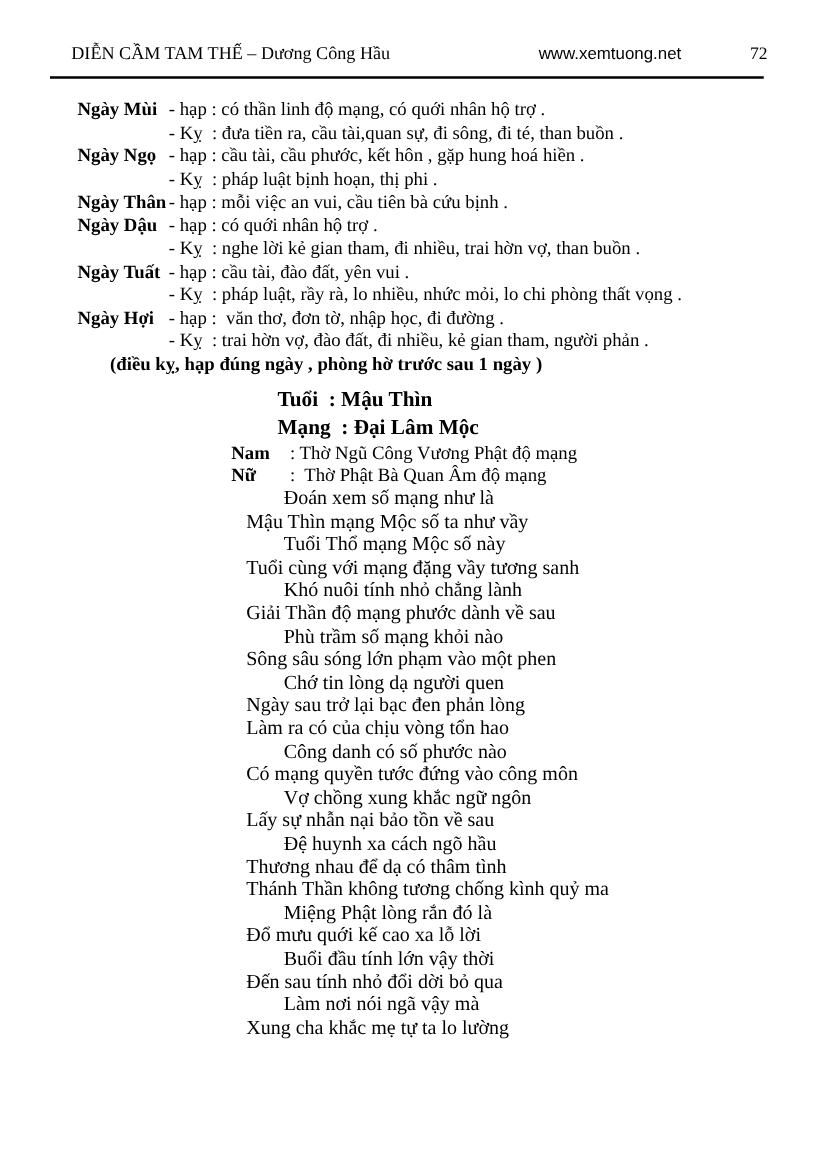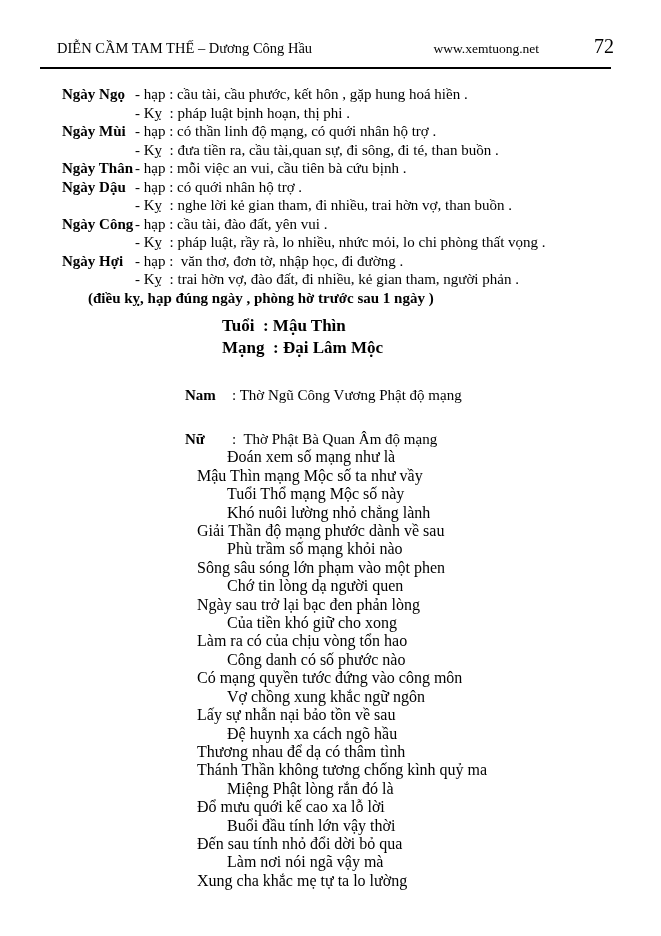--- a/index.html
+++ b/index.html
@@ -6,39 +6,39 @@
   body{
     width:661px;height:936px;overflow:hidden;
     background:#ffffff;color:#000000;
     font-family:"Liberation Serif",serif;
   }
   .page{position:relative;width:661px;height:936px;}
 
   
   .header{display:flex;align-items:baseline;padding:35px 47px 0 57px;font-size:14.5px;}
   .h-title{flex:1;white-space:pre;}
-  .h-site{font-family:Liberation Serif, serif;font-size:13.5px;margin-right:55px;}
-  .h-page{font-size:20px;}
+  .h-site{font-family:Liberation Sans, sans-serif;font-size:13.5px;margin-right:55px;}
+  .h-page{font-size:14px;}
   .rule{border:0;border-top:2px solid #000;margin:9px 50px 0 40px;height:0;}
 
   
   .days{margin:16px 0 0 62px;font-size:15px;line-height:18.5px;}
   .day{display:flex;}
   .day-label{flex:0 0 73px;font-weight:bold;white-space:pre;}
   .day-lines{flex:1;}
   .day-text{white-space:pre;}
 
   .note{margin-left:88px;font-size:15px;font-weight:bold;line-height:18.5px;white-space:pre;}
 
   
   .titles{margin:8px 0 0 222px;font-weight:bold;font-size:17px;line-height:22.3px;}
   .title-line{white-space:pre;}
 
   .namnu{margin-left:185px;font-size:15px;line-height:18.4px;}
-  .nn-row{white-space:pre;margin-top:26px;}
+  .nn-row{white-space:pre;}
   .nn-label{display:inline-block;width:47px;font-weight:bold;white-space:pre;}
 
   
   .poem{margin-left:197px;font-size:16px;line-height:18.4px;}
   .poem-line{white-space:pre;}
   .poem-line.indent{margin-left:30px;}
 </style>
 </head>
 <body>
 
@@ -46,48 +46,48 @@
 
   <div class="header">
     <span class="h-title">DIỄN CẦM TAM THẾ – Dương Công Hầu</span>
     <span class="h-site">www.xemtuong.net</span>
     <span class="h-page">72</span>
   </div>
   <hr class="rule">
 
   <div class="days">
     <div class="day">
+      <span class="day-label">Ngày Mùi</span>
+      <div class="day-lines">
+        <div class="day-text">- hạp : có thần linh độ mạng, có quới nhân hộ trợ .</div>
+        <div class="day-text">- Kỵ  : đưa tiền ra, cầu tài,quan sự, đi sông, đi té, than buồn .</div>
+      </div>
+    </div>
+    <div class="day">
       <span class="day-label">Ngày Ngọ</span>
       <div class="day-lines">
         <div class="day-text">- hạp : cầu tài, cầu phước, kết hôn , gặp hung hoá hiền .</div>
         <div class="day-text">- Kỵ  : pháp luật bịnh hoạn, thị phi .</div>
-      </div>
-    </div>
-    <div class="day">
-      <span class="day-label">Ngày Mùi</span>
-      <div class="day-lines">
-        <div class="day-text">- hạp : có thần linh độ mạng, có quới nhân hộ trợ .</div>
-        <div class="day-text">- Kỵ  : đưa tiền ra, cầu tài,quan sự, đi sông, đi té, than buồn .</div>
       </div>
     </div>
     <div class="day">
       <span class="day-label">Ngày Thân</span>
       <div class="day-lines">
         <div class="day-text">- hạp : mỗi việc an vui, cầu tiên bà cứu bịnh .</div>
       </div>
     </div>
     <div class="day">
       <span class="day-label">Ngày Dậu</span>
       <div class="day-lines">
         <div class="day-text">- hạp : có quới nhân hộ trợ .</div>
         <div class="day-text">- Kỵ  : nghe lời kẻ gian tham, đi nhiều, trai hờn vợ, than buồn .</div>
       </div>
     </div>
     <div class="day">
-      <span class="day-label">Ngày Công</span>
+      <span class="day-label">Ngày Tuất</span>
       <div class="day-lines">
         <div class="day-text">- hạp : cầu tài, đào đất, yên vui .</div>
         <div class="day-text">- Kỵ  : pháp luật, rầy rà, lo nhiều, nhức mỏi, lo chi phòng thất vọng .</div>
       </div>
     </div>
     <div class="day">
       <span class="day-label">Ngày Hợi</span>
       <div class="day-lines">
         <div class="day-text">- hạp :  văn thơ, đơn tờ, nhập học, đi đường .</div>
         <div class="day-text">- Kỵ  : trai hờn vợ, đào đất, đi nhiều, kẻ gian tham, người phản .</div>
@@ -104,27 +104,27 @@
 
   <div class="namnu">
     <div class="nn-row"><span class="nn-label">Nam</span><span>: Thờ Ngũ Công Vương Phật độ mạng</span></div>
     <div class="nn-row"><span class="nn-label">Nữ</span><span>:  Thờ Phật Bà Quan Âm độ mạng</span></div>
   </div>
 
   <div class="poem">
     <div class="poem-line indent">Đoán xem số mạng như là</div>
     <div class="poem-line">Mậu Thìn mạng Mộc số ta như vầy</div>
     <div class="poem-line indent">Tuổi Thổ mạng Mộc số này</div>
-    <div class="poem-line indent">Khó nuôi lường nhỏ chẳng lành</div>
+    <div class="poem-line">Tuổi cùng với mạng đặng vầy tương sanh</div>
+    <div class="poem-line indent">Khó nuôi tính nhỏ chẳng lành</div>
     <div class="poem-line">Giải Thần độ mạng phước dành về sau</div>
     <div class="poem-line indent">Phù trầm số mạng khỏi nào</div>
     <div class="poem-line">Sông sâu sóng lớn phạm vào một phen</div>
     <div class="poem-line indent">Chớ tin lòng dạ người quen</div>
     <div class="poem-line">Ngày sau trở lại bạc đen phản lòng</div>
-    <div class="poem-line indent">Của tiền khó giữ cho xong</div>
     <div class="poem-line">Làm ra có của chịu vòng tổn hao</div>
     <div class="poem-line indent">Công danh có số phước nào</div>
     <div class="poem-line">Có mạng quyền tước đứng vào công môn</div>
     <div class="poem-line indent">Vợ chồng xung khắc ngữ ngôn</div>
     <div class="poem-line">Lấy sự nhẫn nại bảo tồn về sau</div>
     <div class="poem-line indent">Đệ huynh xa cách ngõ hầu</div>
     <div class="poem-line">Thương nhau để dạ có thâm tình</div>
     <div class="poem-line">Thánh Thần không tương chống kình quỷ ma</div>
     <div class="poem-line indent">Miệng Phật lòng rắn đó là</div>
     <div class="poem-line">Đổ mưu quới kế cao xa lỗ lời</div>

